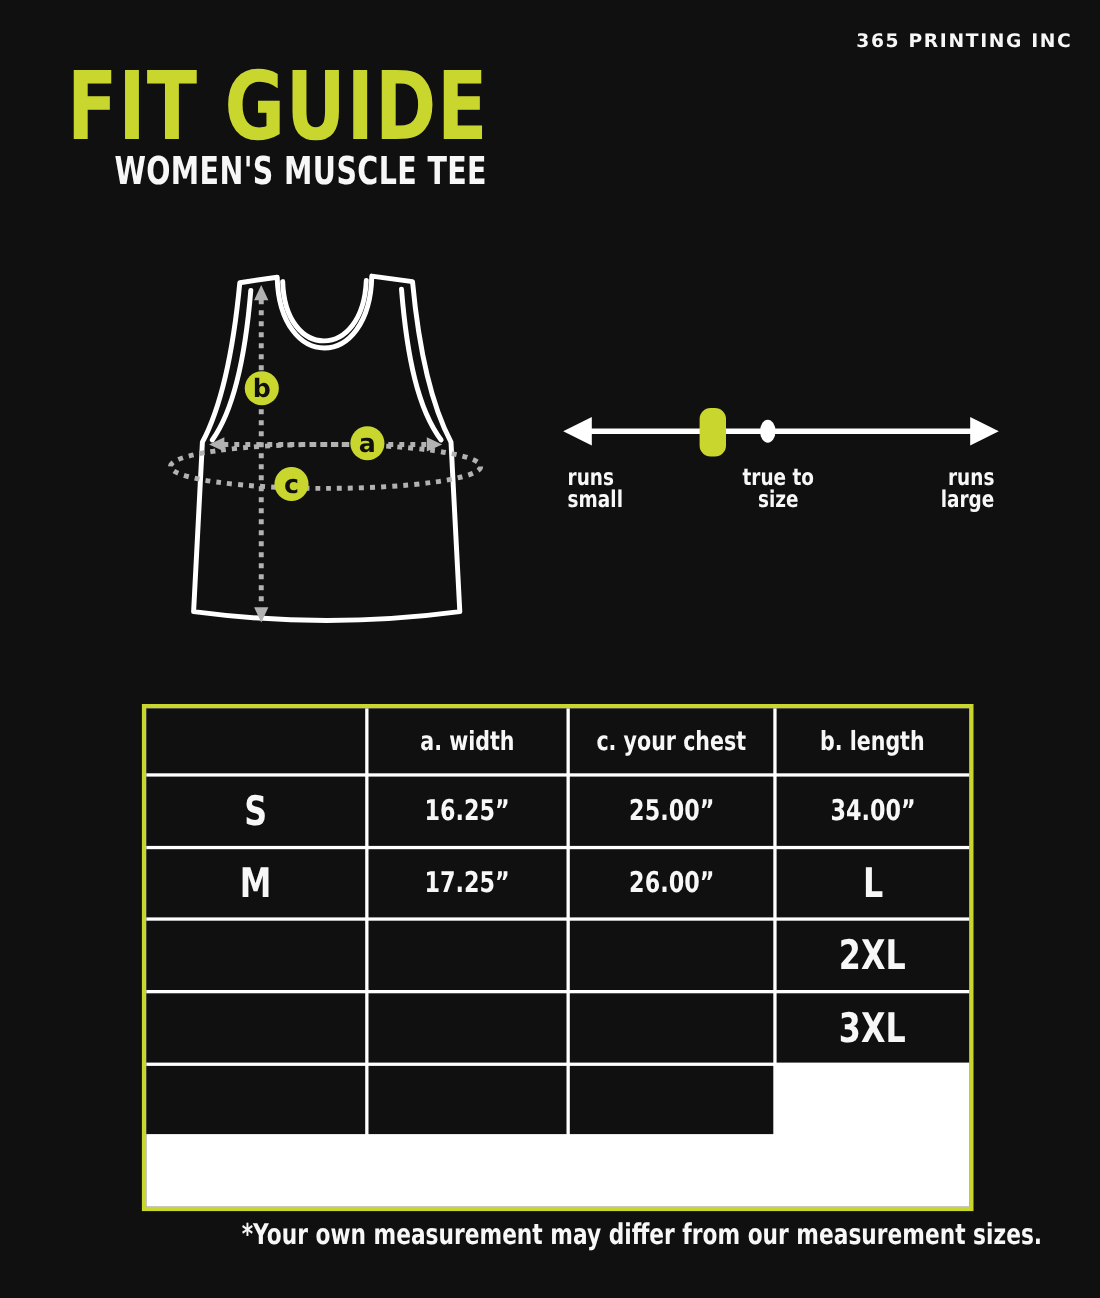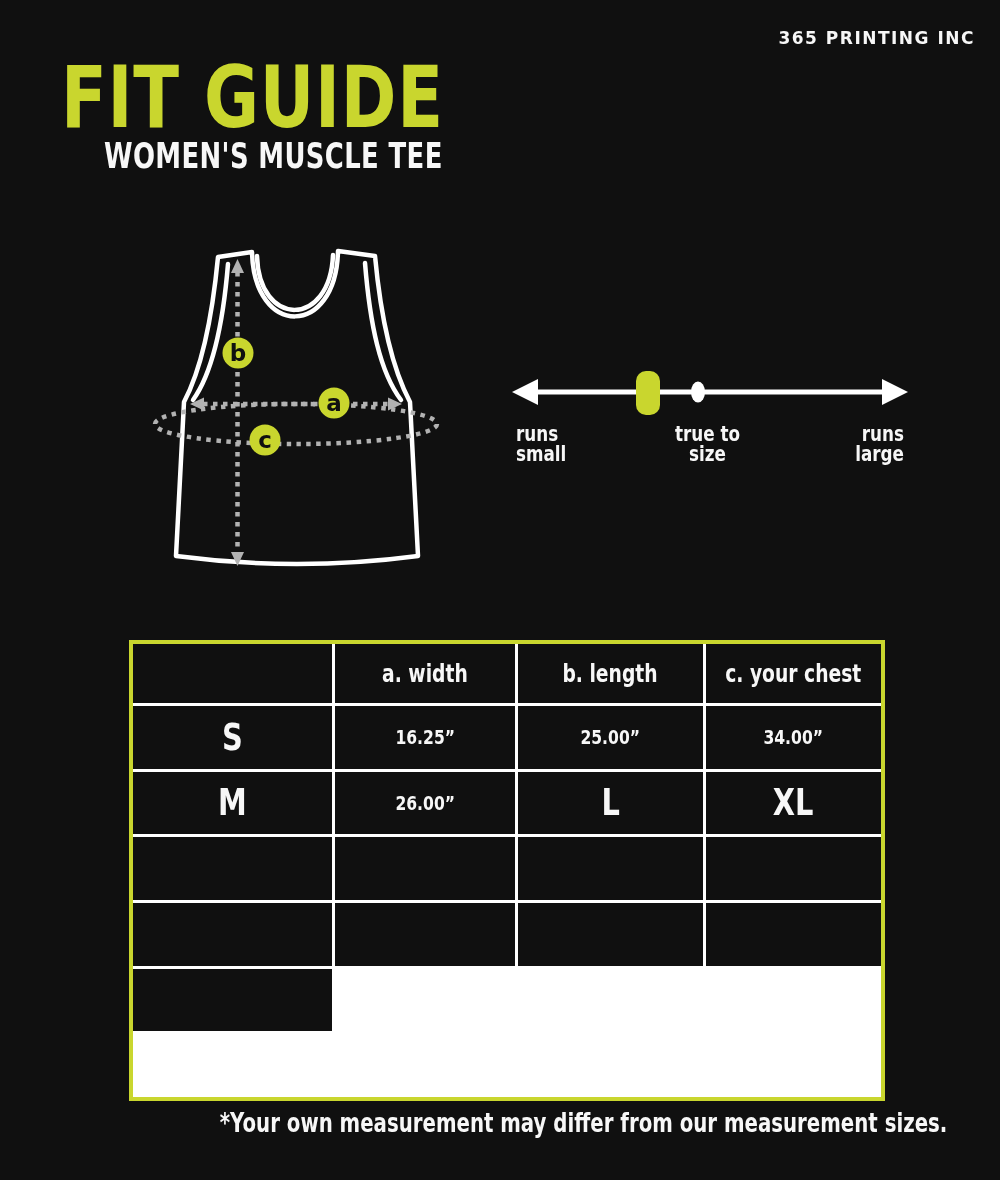--- a/index.html
+++ b/index.html
@@ -47,21 +47,21 @@
     grid-template-rows:59px repeat(6,1fr);
     gap:3px;background:#ffffff;
   }
   .cell{
     background:var(--background);display:flex;align-items:center;justify-content:center;
     color:var(--white);overflow:hidden;
   }
   .cell .cond{transform:scaleX(0.78);transform-origin:center center;white-space:nowrap;}
   .cell.header{font-size:24px;}
   .cell.size{font-size:37px;}
-  .cell.value{font-size:20px;}
+  .cell.value{font-size:26px;}
   .footnote{
     position:absolute;left:129px;top:1108px;width:756px;text-align:center;
     font-size:26px;color:var(--white);white-space:nowrap;
     transform:scaleX(0.76);transform-origin:center top;
   }
 </style>
 </head>
 <body>
 
 <div class="canvas">
@@ -126,73 +126,79 @@
 
   <div class="size-table">
     <div class="size-grid">
       <div class="cell header">
           <span class="cond"></span>
         </div>
       <div class="cell header">
           <span class="cond">a. width</span>
         </div>
       <div class="cell header">
+          <span class="cond">c. your chest</span>
+        </div>
+      <div class="cell header">
           <span class="cond">b. length</span>
         </div>
-      <div class="cell header">
-          <span class="cond">c. your chest</span>
-        </div>
 
       <div class="cell size">
           <span class="cond">S</span>
         </div>
       <div class="cell value">
           <span class="cond">16.25”</span>
         </div>
       <div class="cell value">
           <span class="cond">25.00”</span>
         </div>
       <div class="cell value">
           <span class="cond">34.00”</span>
         </div>
 
       <div class="cell size">
           <span class="cond">M</span>
         </div>
       <div class="cell value">
+          <span class="cond">17.25”</span>
+        </div>
+      <div class="cell value">
           <span class="cond">26.00”</span>
         </div>
 
       <div class="cell size">
           <span class="cond">L</span>
         </div>
 
-      <div class="cell size">
-          <span class="cond">XL</span>
-        </div>
-      <div class="cell value">
-          <span class="cond"></span>
-        </div>
-      <div class="cell value">
-          <span class="cond"></span>
-        </div>
-      <div class="cell value">
-          <span class="cond"></span>
-        </div>
-
-      <div class="cell value">
-          <span class="cond"></span>
-        </div>
-      <div class="cell value">
-          <span class="cond"></span>
-        </div>
-      <div class="cell value">
-          <span class="cond"></span>
-        </div>
-
+      <div class="cell value">
+          <span class="cond"></span>
+        </div>
+      <div class="cell value">
+          <span class="cond"></span>
+        </div>
+      <div class="cell value">
+          <span class="cond"></span>
+        </div>
+
+      <div class="cell size">
+          <span class="cond">2XL</span>
+        </div>
+      <div class="cell value">
+          <span class="cond"></span>
+        </div>
+      <div class="cell value">
+          <span class="cond"></span>
+        </div>
+      <div class="cell value">
+          <span class="cond"></span>
+        </div>
+
+      <div class="cell size">
+          <span class="cond">3XL</span>
+        </div>
       <div class="cell value">
           <span class="cond"></span>
         </div>
       <div class="cell value">
           <span class="cond"></span>
         </div>
       <div class="cell value">
           <span class="cond"></span>
         </div>
     </div>

